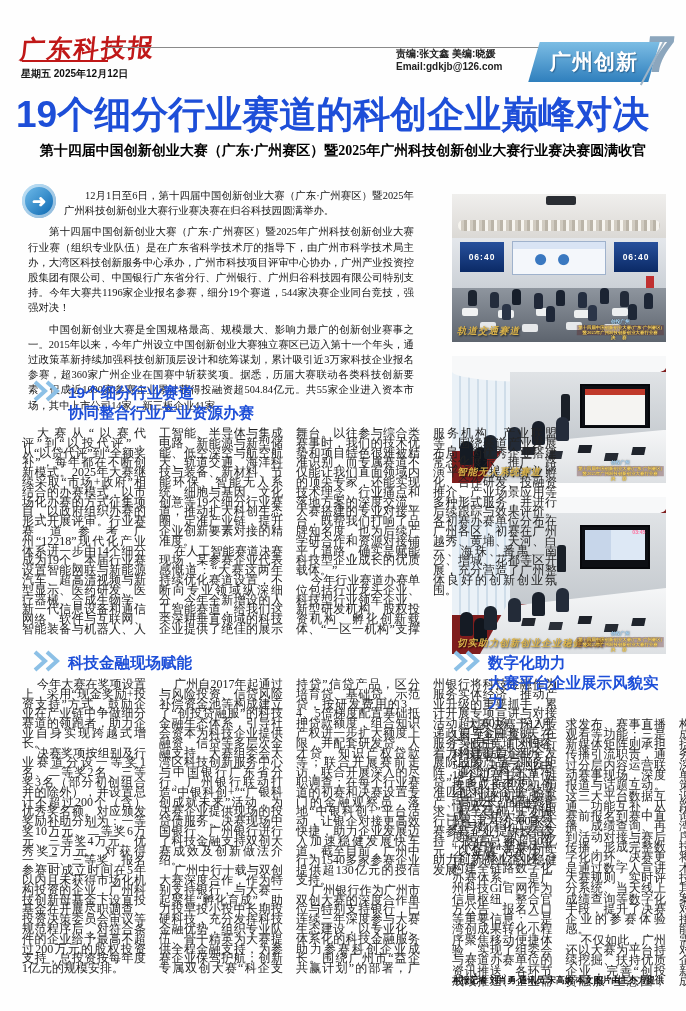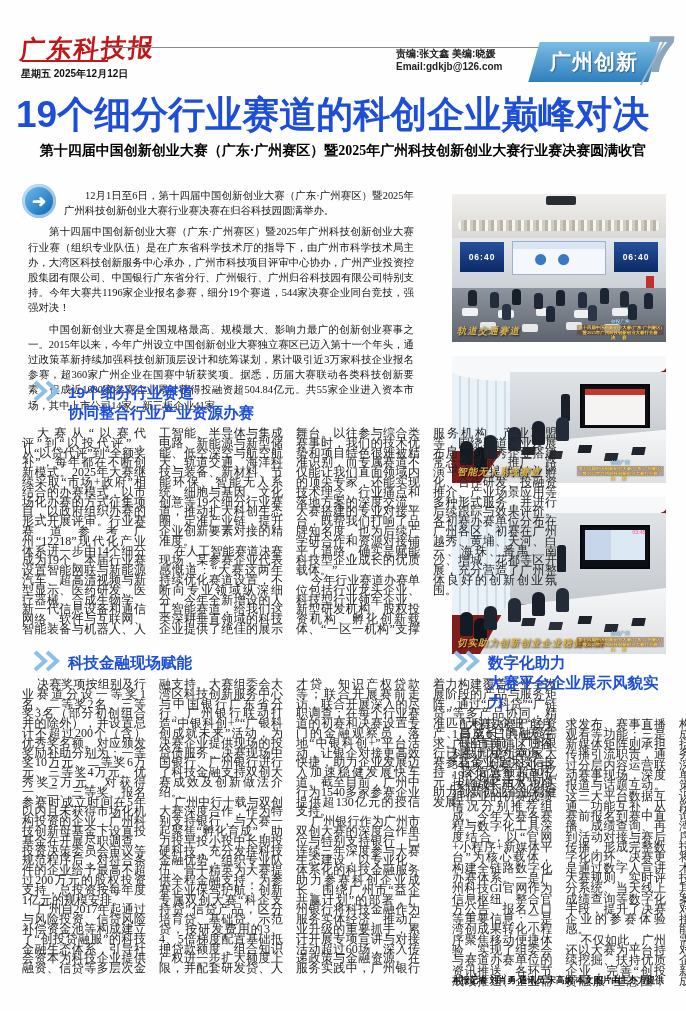--- a/index.html
+++ b/index.html
@@ -233,20 +233,21 @@
     <div class="sec-head">
       <svg class="chev" width="30" height="24" viewBox="0 0 30 24">
         <polyline points="3,3 13,12 3,21" fill="none" stroke="#8cc0e6" stroke-width="4"></polyline>
         <polyline points="15,3 25,12 15,21" fill="none" stroke="#8cc0e6" stroke-width="4"></polyline>
       </svg>
       <div class="sec-title">
         <div>科技金融现场赋能</div>
       </div>
     </div>
     <div class="cols">
+      <p>今年大赛在奖项设置上，采用“现金奖励+投资支持”方式，鼓励企业在产业链中争做细分赛道的领跑者，助力企业自身实现跨越式增长。</p>
       <p>决赛奖项按组别及行业赛道分设一等奖1名、二等奖2名、三等奖3名（部分初创组合并的除外），并设置总计不超过200个（含）优秀奖名额。对应颁发奖励补助分别为：一等奖10万元、二等奖6万元、三等奖4万元、优秀奖2万元。对获得一、二、三等奖、报名参赛时成立时间在5年以内且未获得市场化机构投资的企业，广州科技创新母基金下设直投基金在开展尽职调查、投资决策委员会审议等规范程序后，对符合条件的企业给予最高不超过200万元的股权投资支持，总投资按每年度1亿元的规模安排。</p>
       <p>广州自2017年起通过与风险投资、信贷风险补偿资金池等构成建立了“创投贷融服”的科技金融生态体系，引导社会资本为科技企业提供融资、信贷等多层次金融支持。大赛组委会大湾区科技创新服务中心与中国银行广东省分行、广州银行联动打造“中银科创+”“广银科创成就未来”活动，为决赛企业提供现场的投贷债服务。决赛现场中国银行、广州银行进行了科技金融支持双创大赛成效及创新做法介绍。</p>
       <p>广州中行十载与双创大赛深度合作，作为特别支持银行，与大赛一起聚焦“孵化育成”，助力投早投小投中长期投硬科技，充分发挥科技金融优势，组织专业队伍、骨干精英为大赛提供全程金融支持，为参赛企业保驾护航；创新专属双创大赛“科企支持贷”信贷产品，区分培育贷、基础贷、示范贷，按研发费用的3、4、5倍梯度配置基础抵押贷款额度，组合知识产权进一步扩大额度上限，并配套研发贷、人才贷、知识产权贷款等；联合开展赛前走访，联合开展深入的尽职调查；在每个行业赛道的初赛和决赛设置专门的金融观察员，落地“中银科创+”平台活动，让银企对接更高效快捷，助力企业发展迈入加速稳健发展快车道。截至目前，广州中行为1540多家参赛企业提供超130亿元的授信支持。</p>
       <p>广州银行作为广州市双创大赛的深度合作单位与特别支持银行，已连续三年深度参与大赛生态建设，以专业化、体系化的科技金融服务助力参赛科创企业成长。围绕广州市“益企共赢计划”的部署，广州银行将科技金融作为服务实体经济、推动产业升级的重要抓手，累计开展专项宣讲与对接活动超过60场，深入传递政策与金融资源。在服务实践中，广州银行着力构建覆盖企业全发展阶段的产品与服务矩阵，通过“广科贷”“广链贷”等多产品协同，精准匹配科技企业“轻资产、高成长”的融资需求。截至目前，广州银行已累计为约300家大赛参赛企业提供授信支持，授信总额超30亿元，以金融“活水”切实助力创新创业企业稳健发展。</p>
     </div>
   </div>
 
   <div class="section" id="s3">
     <div class="sec-head">
       <svg class="chev" width="30" height="24" viewBox="0 0 30 24" style="margin-left:0;">

